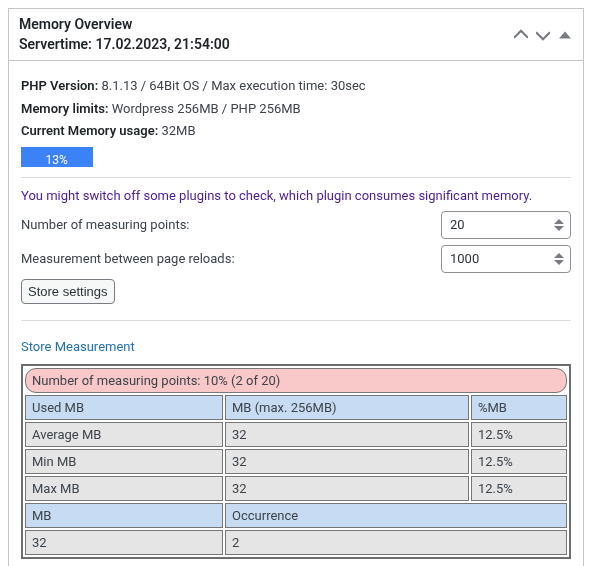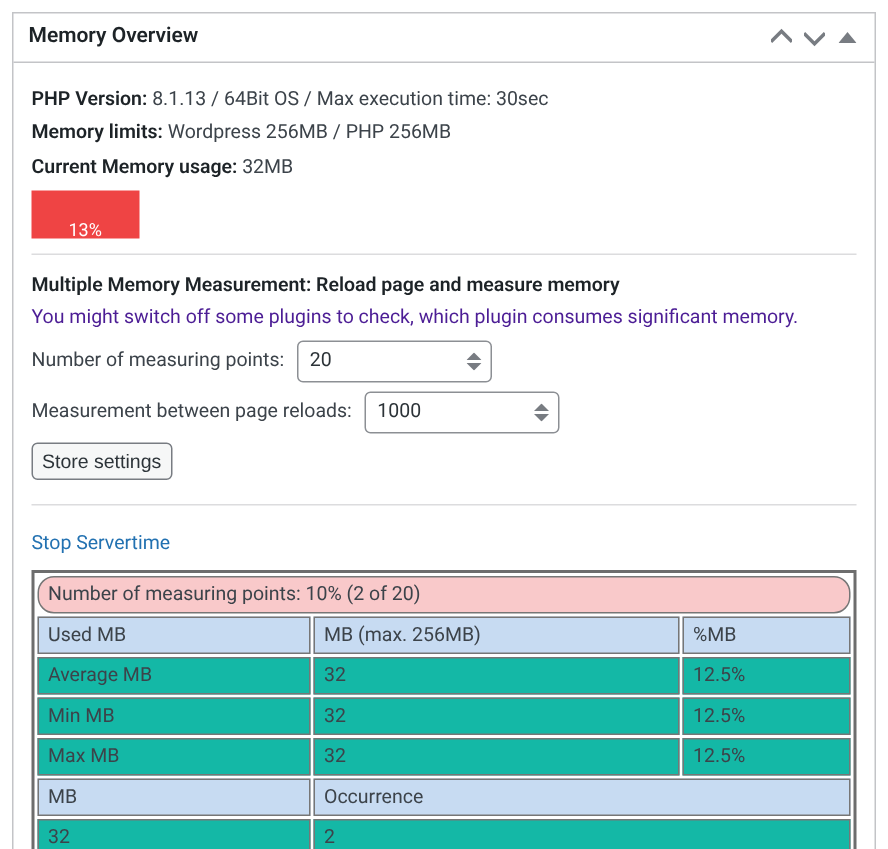--- a/index.html
+++ b/index.html
@@ -53,36 +53,37 @@
     border-top: 1px solid #dcdcde;
   }
   .section:first-of-type { border-top: none; padding-top: 12px; }
   .row-line { margin: 3px 0; line-height: 1.5; }
   .row-line b { font-weight: 600; color: #1d2327; }
   .progress-bar {
     margin-top: 6px;
     background: transparent;
   }
   .progress-fill {
-    background: #ef4444;
+    background: #3b82f6;
     color: #fff;
     font-size: 12px;
     line-height: 20px;
     height: 20px;
     text-align: center;
     min-width: 30px;
-    padding: 16px 2px;
+    padding: 3px 2px;
   }
   .multi-heading { font-weight:600; color:#1d2327; }
   .hint { color:#4c1d95; margin: 2px 0 8px 0; }
   .field-row {
     display: flex;
     align-items: center;
     gap: 8px;
     margin: 6px 0;
+    justify-content: space-between;
   }
   .field-row label { white-space: nowrap; }
   .number-input {
     position: relative;
     display: inline-flex;
     align-items: center;
     border: 1px solid #8c8f94;
     border-radius: 4px;
     background: #fff;
     height: 28px;
@@ -124,33 +125,34 @@
     border-spacing: 2px;
     background: #fff;
   }
   table.mem-table td {
     border: 1px solid #767676;
     padding: 4px 6px;
     font-size: 13px;
   }
   .row-pink td  { background: #f9c9ca; border-radius: 11px; }
   .row-blue td  { background: #c7dbf2; }
-  .row-green td { background: #14b8a6; }
-  td.col-mb    { width: 182px; }
+  .row-green td { background: #e5e5e5; }
+  td.col-mb    { width: 198px; }
   td.col-max   { width: 244px; }
   td.col-pct   { }
 </style>
 </head>
 <body>
 
 <div class="meta-box">
 
   <div class="postbox-header">
     <h2>
       <span>Memory Overview</span><br>
+      <span>Servertime: 17.02.2023, 21:54:00</span>
     </h2>
     <div class="handle-actions">
       <span class="arrow">
         <svg width="14" height="14" viewBox="0 0 10 10">
             <path d="M0 7 L5 2 L10 7" fill="none" stroke="currentColor" stroke-width="1.6"></path>
           </svg>
       </span>
       <span class="arrow">
         <svg width="14" height="14" viewBox="0 0 10 10">
             <path d="M0 3 L5 8 L10 3" fill="none" stroke="currentColor" stroke-width="1.6"></path>
@@ -178,21 +180,20 @@
       <div class="row-line">
         <b>Current Memory usage:</b>
         <span>32MB</span>
       </div>
       <div class="progress-bar">
         <div class="progress-fill" style="width:13%">13%</div>
       </div>
     </div>
 
     <div class="section">
-      <div class="row-line multi-heading">Multiple Memory Measurement: Reload page and measure memory</div>
       <div class="hint">You might switch off some plugins to check, which plugin consumes significant memory.</div>
 
       <div class="field-row">
         <label>Number of measuring points:</label>
         <div class="number-input">
           <span>20</span>
           <span class="spinner">
             <svg width="10" height="6" viewBox="0 0 10 6">
                 <path d="M0 5 L5 0 L10 5 Z" fill="currentColor"></path>
               </svg>
@@ -217,21 +218,21 @@
           </span>
         </div>
       </div>
 
       <div class="field-row">
         <button class="wp-button">Store settings</button>
       </div>
     </div>
 
     <div class="section" style="border-top:1px solid #dcdcde; padding-top:10px">
-      <div class="link">Stop Servertime</div>
+      <div class="link">Store Measurement</div>
 
       <table class="mem-table">
         <tbody>
             <tr class="row-pink">
           <td colspan="3">Number of measuring points: 10% (2 of 20)</td>
         </tr>
         <tr class="row-blue">
           <td class="col-mb">Used MB</td>
           <td class="col-max">MB (max. 256MB)</td>
           <td class="col-pct">%MB</td>

